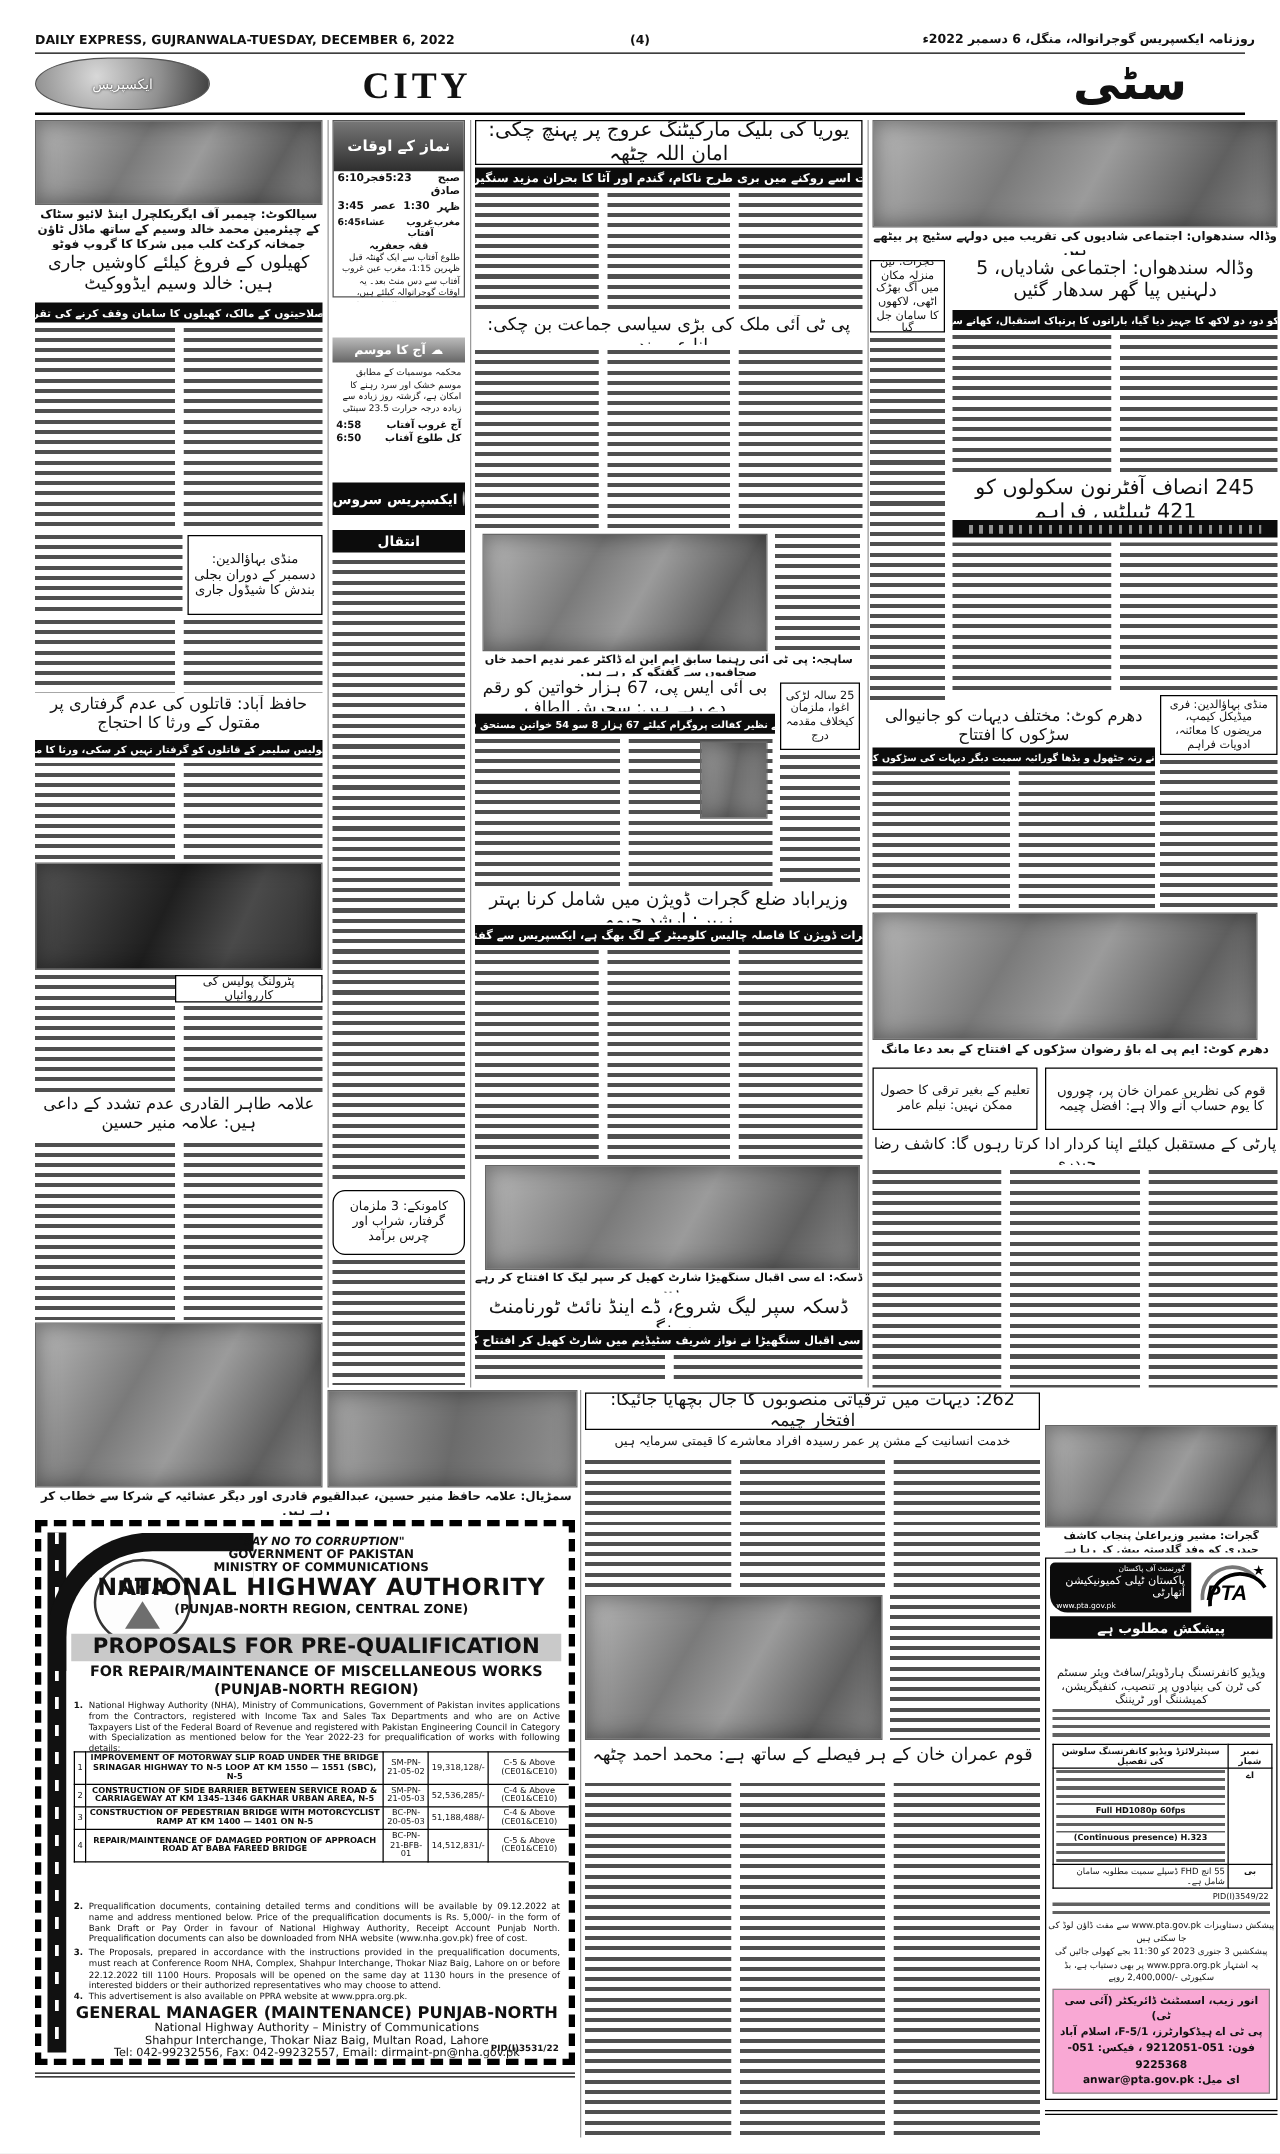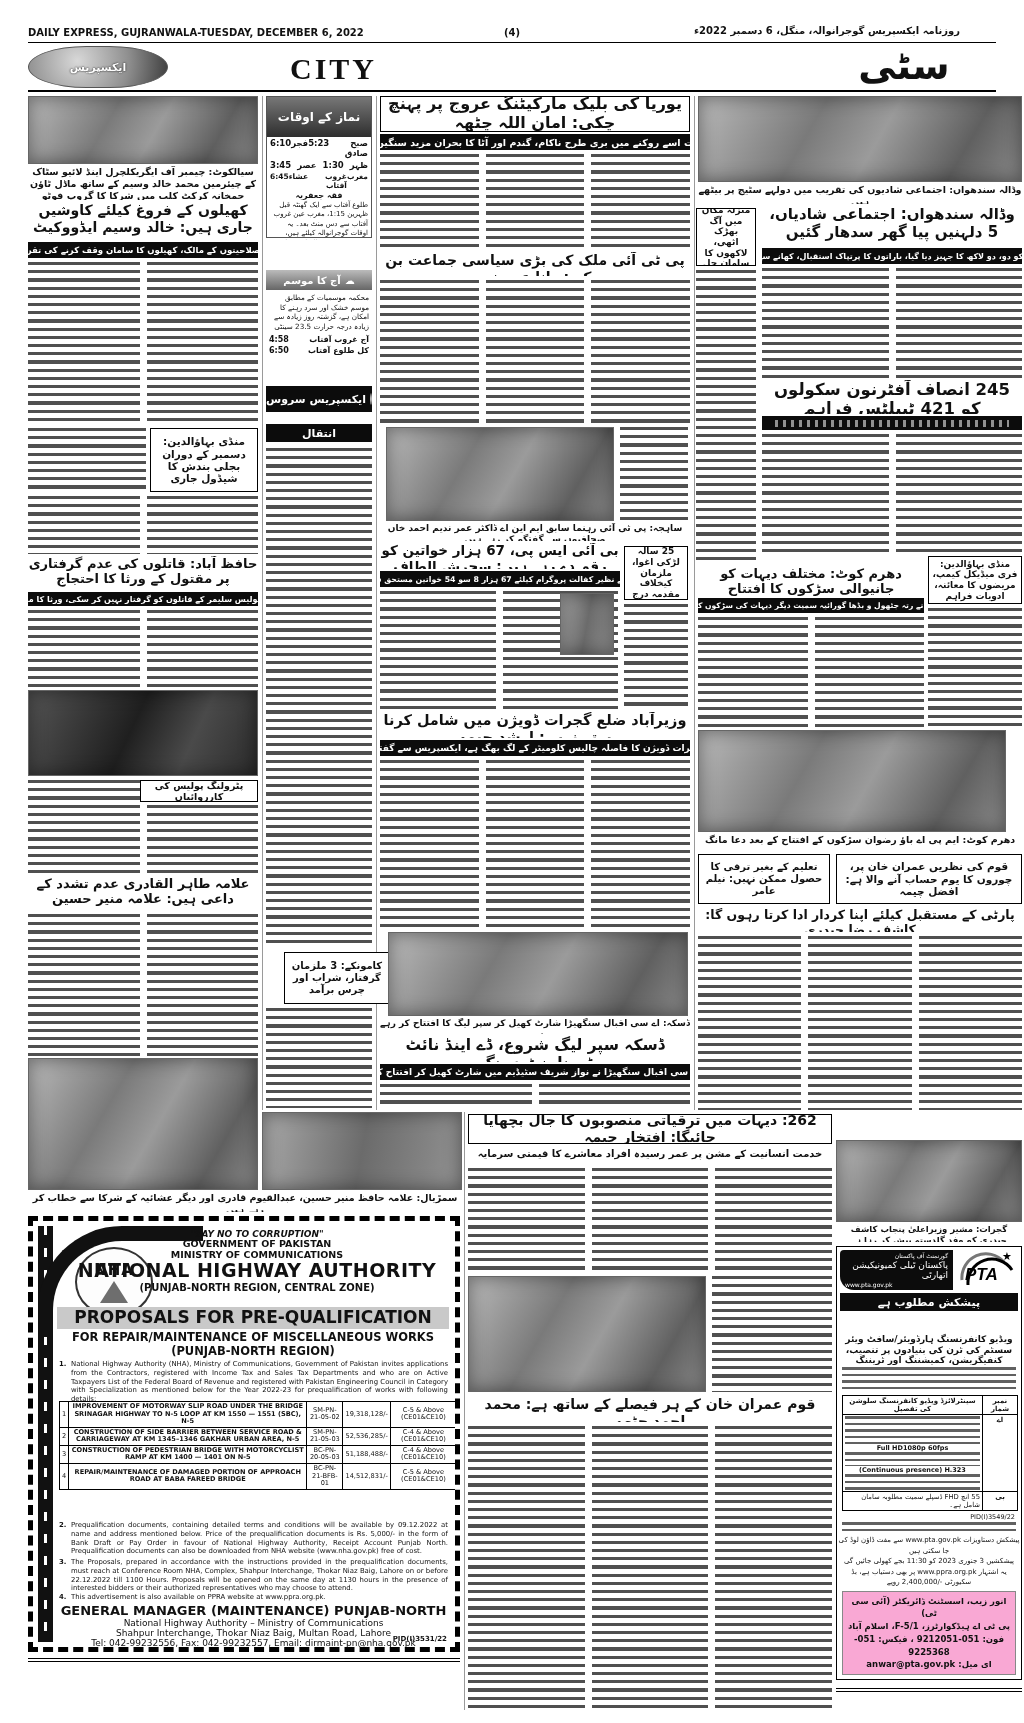--- a/index.html
+++ b/index.html
@@ -9,21 +9,21 @@
   
   .photo{background:linear-gradient(120deg,#b9b9b9 0%,#7a7a7a 35%,#9b9b9b 55%,#606060 80%,#8a8a8a 100%);
          border:1px solid #666;box-shadow:inset 0 0 18px rgba(0,0,0,.45);}
   .photo.dark{background:linear-gradient(115deg,#555 0%,#1f1f1f 45%,#4a4a4a 70%,#2b2b2b 100%);}
   .photo.mid{background:linear-gradient(100deg,#a8a8a8,#6b6b6b 50%,#929292);}
   
   .tx{background-image:repeating-linear-gradient(180deg,rgba(30,30,30,.78) 0 3.2px,transparent 3.2px 8.2px);}
   .cols{display:flex;gap:7px;}
   .cols>div{flex:1;}
   
-  .hd{direction:rtl;text-align:center;font-weight:700;line-height:1.18;overflow:hidden;}
+  .hd{direction:rtl;text-align:center;font-weight:400;line-height:1.18;overflow:hidden;}
   .hbox{border:1.5px solid #000;display:flex;align-items:center;justify-content:center;padding:2px 3px;}
   .bar{background:#0c0c0c;color:#fff;font-weight:700;direction:rtl;display:flex;align-items:center;
        justify-content:center;overflow:hidden;white-space:nowrap;}
   .bar-noise{height:7px;width:90%;background:repeating-linear-gradient(90deg,rgba(255,255,255,.55) 0 3px,transparent 3px 8px);}
   .cap{direction:rtl;text-align:center;font-weight:700;font-size:9.5px;line-height:1.25;overflow:hidden;}
   .vr{background:#9a9a9a;width:1px;}
   .hr{background:#000;}
   
   .sidebox{border:1px solid #555;}
   .pbanner{background:linear-gradient(180deg,#777,#2e2e2e);color:#fff;display:flex;align-items:center;justify-content:center;font-weight:700;direction:rtl;}
@@ -63,25 +63,25 @@
   .pta-gray{background:#f9a8d4;border:1px solid #888;direction:rtl;text-align:center;font-weight:700;
       font-size:8.5px;line-height:1.5;padding:3px 2px;}
 </style>
 </head>
 <body>
 
 <div id="page">
 
   <div class="abs" style="left:28px;top:27px;width:430px;font-size:10px;font-weight:700;">DAILY EXPRESS, GUJRANWALA-TUESDAY, DECEMBER 6, 2022</div>
   <div class="abs" style="left:472px;top:27px;width:80px;text-align:center;font-size:10px;font-weight:700;">(4)</div>
-  <div class="abs" style="right:32px;top:25px;width:330px;text-align:center;font-size:10px;font-weight:700;direction:rtl;">روزنامہ ایکسپریس گوجرانوالہ، منگل، 6 دسمبر 2022ء</div>
+  <div class="abs" style="right:20px;top:25px;width:330px;text-align:right;font-size:10px;font-weight:700;direction:rtl;">روزنامہ ایکسپریس گوجرانوالہ، منگل، 6 دسمبر 2022ء</div>
   <div class="abs hr" style="left:28px;top:42px;width:968px;height:1px;"></div>
 
   <div class="abs" style="left:28px;top:46px;width:140px;height:42px;border-radius:50%/60%;background:radial-gradient(circle at 35% 35%,#d8d8d8,#8f8f8f 55%,#3c3c3c);border:1px solid #555;display:flex;align-items:center;justify-content:center;">
-    <span style="color:#fff;font-weight:700;font-size:11px;direction:rtl;text-shadow:0 0 2px #000;">ایکسپریس</span>
+    <span style="color:#fff;font-weight:400;font-size:11px;direction:rtl;text-shadow:0 0 2px #000;">ایکسپریس</span>
   </div>
   <div class="abs" style="left:290px;top:52px;font-family:'Liberation Serif',serif;font-weight:700;font-size:30px;letter-spacing:3px;">CITY</div>
   <div class="abs" style="right:30px;top:44px;width:180px;text-align:center;font-size:38px;font-weight:700;direction:rtl;">سٹی</div>
   <div class="abs hr" style="left:28px;top:90px;width:968px;height:2px;"></div>
 
   <div class="abs vr" style="left:262px;top:96px;height:1014px;"></div>
   <div class="abs vr" style="left:376px;top:96px;height:1014px;"></div>
   <div class="abs vr" style="left:694px;top:96px;height:1014px;"></div>
   <div class="abs vr" style="left:464px;top:1112px;height:598px;"></div>
 
@@ -164,21 +164,21 @@
         <span>کل طلوع آفتاب</span>
         <span>6:50</span>
       </div>
   </div>
   <div class="abs bar" style="left:266px;top:386px;width:106px;height:26px;font-size:11px;gap:4px;">
     <span style="width:12px;height:12px;border-radius:50%;background:radial-gradient(#eee,#555);display:inline-block;"></span>
     <span>ایکسپریس سروس</span>
   </div>
   <div class="abs bar" style="left:266px;top:424px;width:106px;height:18px;font-size:11px;">انتقال</div>
   <div class="abs tx" style="left:266px;top:448px;width:106px;height:498px;"></div>
-  <div class="abs hd hbox" style="left:284px;top:952px;width:106px;height:52px;font-size:10px;background:#fff;">کامونکے: 3 ملزمان گرفتار، شراب اور چرس برآمد</div>
+  <div class="abs hd hbox" style="left:266px;top:952px;width:106px;height:52px;font-size:10px;background:#fff;border-radius:10px;">کامونکے: 3 ملزمان گرفتار، شراب اور چرس برآمد</div>
   <div class="abs tx" style="left:266px;top:1008px;width:106px;height:100px;"></div>
 
   <div class="abs hd hbox" style="left:380px;top:96px;width:310px;height:36px;font-size:16px;">یوریا کی بلیک مارکیٹنگ عروج پر پہنچ چکی: امان اللہ چٹھہ</div>
   <div class="abs bar" style="left:380px;top:134px;width:310px;height:16px;font-size:9.5px;">حکومت اسے روکنے میں بری طرح ناکام، گندم اور آٹا کا بحران مزید سنگین ہوگا</div>
   <div class="abs cols" style="left:380px;top:154px;width:310px;height:94px;">
       <div class="tx"></div>
       <div class="tx"></div>
       <div class="tx"></div>
     </div>
   <div class="abs hd" style="left:380px;top:252px;width:310px;height:24px;font-size:14px;">پی ٹی آئی ملک کی بڑی سیاسی جماعت بن چکی: رانا عمر ندیم</div>

